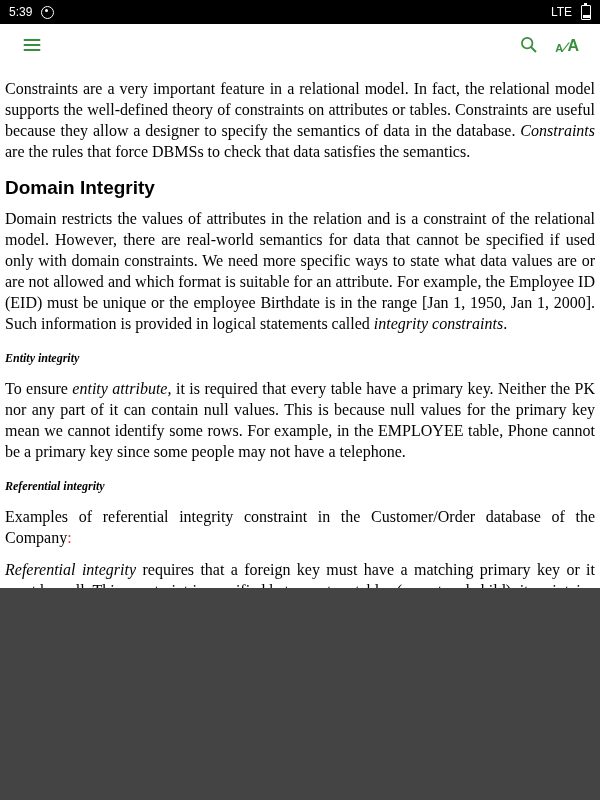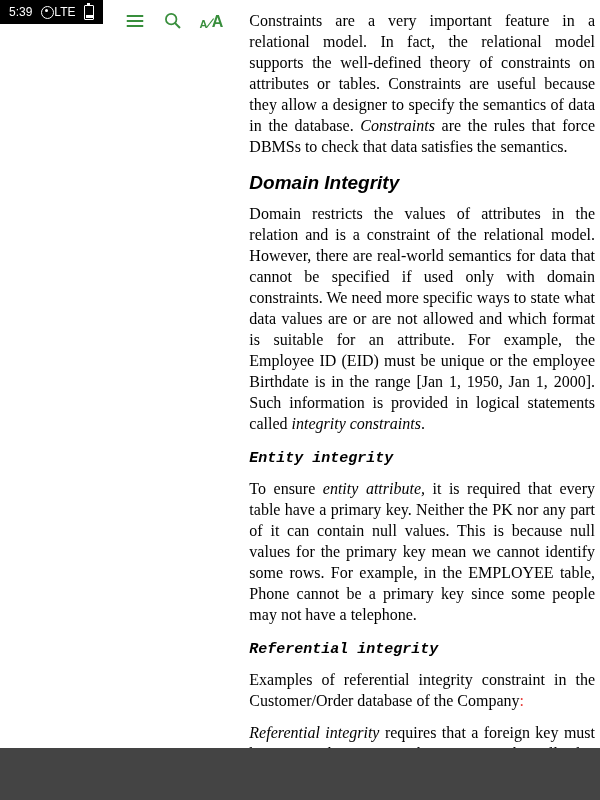--- a/index.html
+++ b/index.html
@@ -2,24 +2,24 @@
 <html><head>
 <meta charset="utf-8">
 <style>
   html, body { margin: 0; padding: 0; }
   body {
     width: 600px; height: 800px;
     font-family: "Liberation Serif", serif;
     background: #444;
   }
   .screen {
-    width: 600px; height: 748px;
+    width: 600px; height: 588px;
     background: #ffffff;
     overflow: hidden;
-    display: flex; flex-direction: row;
+    display: flex; flex-direction: column;
   }
 
   
   .status-bar {
     flex: 0 0 24px; height: 24px;
     background: #000; color: #fff;
     display: flex; align-items: center; justify-content: space-between;
     padding: 0 9px;
     font-family: "Liberation Sans", sans-serif;
     font-size: 12px;
@@ -79,25 +79,25 @@
     font-family: "Liberation Sans", sans-serif;
     font-size: 14px; font-weight: 400;
     letter-spacing: 0.4px;
     text-align: center;
     margin: 8px 0 24px;
   }
   .content p { margin: 0 0 11px; }
   h2.h-domain {
     font-family: "Liberation Sans", sans-serif;
     font-size: 19px; font-weight: 700;
-    margin: 15px 0 10px; text-align: left; font-style: italic;
+    margin: 15px 0 10px; text-align: left;
   }
   h3.h-sub {
-    font-family: Liberation Mono, monospace;
-    font-size: 15px; font-weight: 700; font-style: italic;
+    font-family: Liberation Serif, serif;
+    font-size: 12px; font-weight: 700; font-style: italic;
     margin: 14px 0 9px; text-align: left;
   }
   ul.examples { margin: 0 0 11px; padding-left: 38px; }
   ul.examples li { margin: 0 0 5px; text-align: left; }
   .key { font-weight: 700; text-decoration: underline; }
   .red { color: #e53935; }
 </style>
 </head>
 <body>
 

